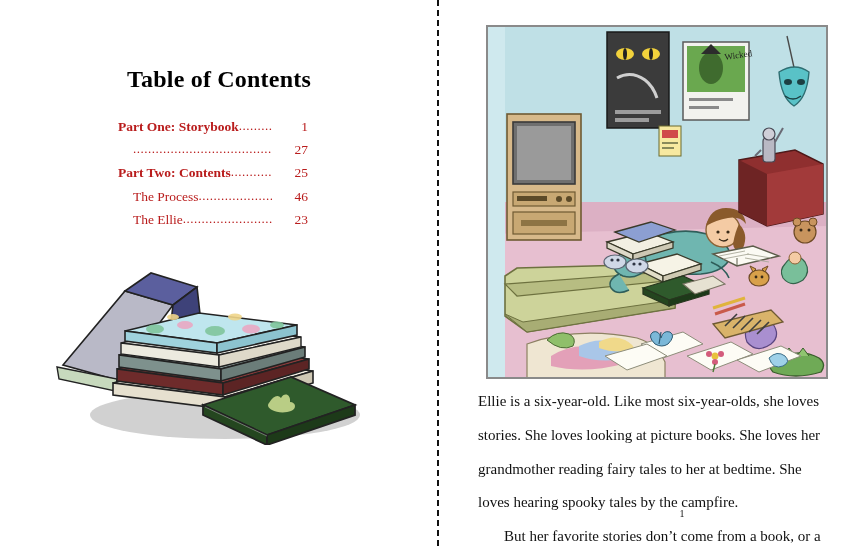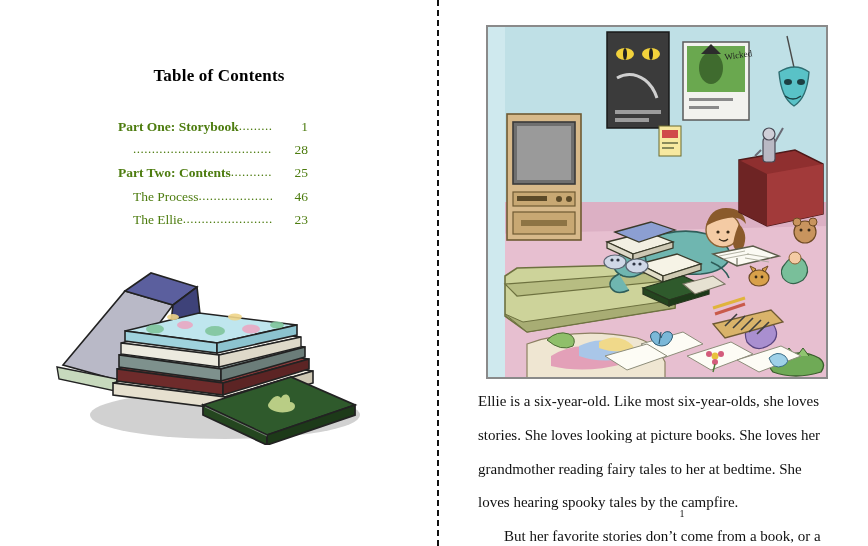--- a/index.html
+++ b/index.html
@@ -38,31 +38,31 @@
   }
 
   
   .toc-title {
     position: absolute;
     left: 0;
     right: 0;
     top: 66px;
     text-align: center;
     font-weight: bold;
-    font-size: 17px;
+    font-size: 24px;
     letter-spacing: 0.2px;
     color: #000;
   }
   .toc-list {
     position: absolute;
     left: 118px;
     top: 118px;
     width: 190px;
     font-size: 13.5px;
-    color: #4d7c0f;
+    color: #b91c1c;
   }
   .toc-row {
     display: flex;
     align-items: baseline;
     white-space: nowrap;
     margin-bottom: 5px;
     line-height: 1.35;
   }
   .toc-row .label { flex: 0 0 auto; }
   .toc-row.bold .label { font-weight: bold; }
@@ -143,21 +143,21 @@
     <div class="toc-list">
 
       <div class="toc-row bold">
         <span class="label">Part One: Storybook</span>
         <span class="dots">............................................................</span>
         <span class="pg">1</span>
       </div>
 
       <div class="toc-row indent">
         <span class="dots">............................................................</span>
-        <span class="pg">28</span>
+        <span class="pg">27</span>
       </div>
 
       <div class="toc-row bold">
         <span class="label">Part Two: Contents</span>
         <span class="dots">............................................................</span>
         <span class="pg">25</span>
       </div>
 
       <div class="toc-row indent">
         <span class="label">The Process</span>

